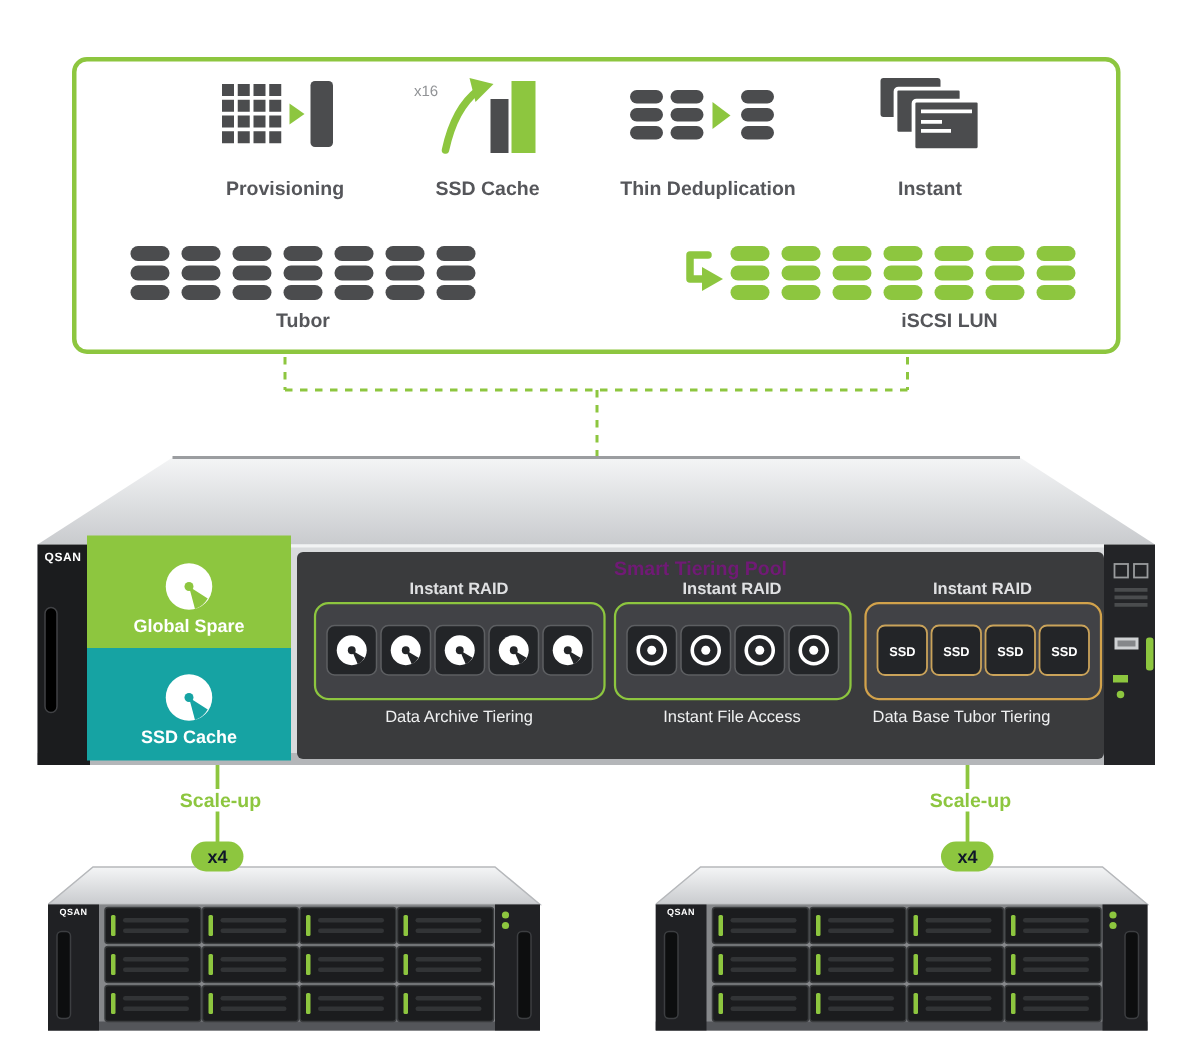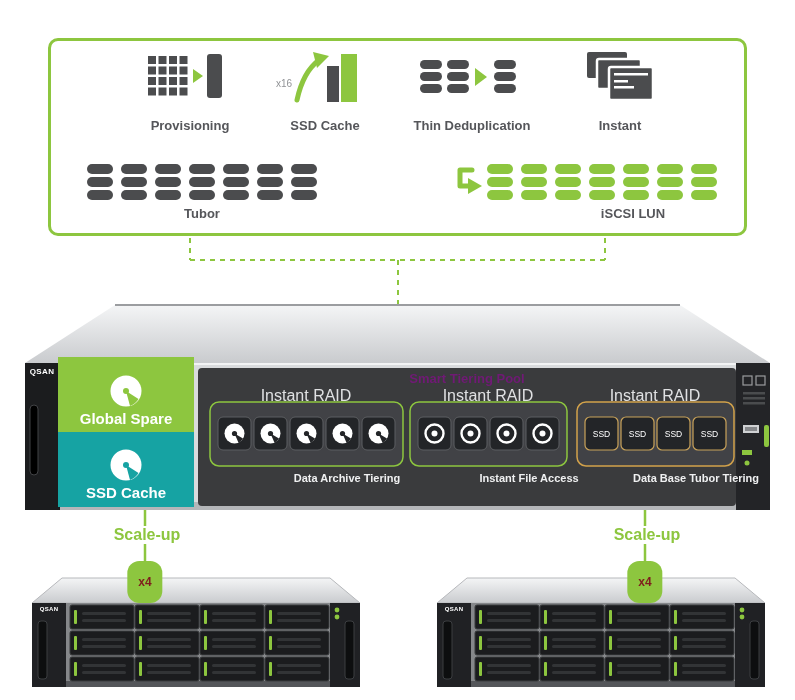--- a/index.html
+++ b/index.html
@@ -3,26 +3,26 @@
 <meta charset="utf-8">
 <style>
   html,body{margin:0;padding:0;background:#fff;}
   #canvas{position:relative;width:795px;height:700px;background:#ffffff;overflow:hidden;font-family:"Liberation Sans",sans-serif;}
   #art{position:absolute;left:0;top:0;}
   .feature-box{position:absolute;left:48px;top:38px;width:699px;height:198px;box-sizing:border-box;border:3px solid #8dc63f;border-radius:10px;background:#ffffff;}
   .lbl{position:absolute;transform:translateX(-50%);white-space:nowrap;font-family:"Liberation Sans",sans-serif;color:#55565a;z-index:5;}
   .feat{font-size:13px;font-weight:700;}
   .small-gray{font-size:10px;font-weight:400;color:#919396;}
   .pool-title{font-size:13px;font-weight:700;color:#701a75;}
-  .raid{font-size:16px;font-weight:400;color:#e0e1e3;}
-  .tier{font-size:11px;font-weight:700;color:#eff0f1;margin-left:41px;}
-  .tile-label{font-size:15px;font-weight:700;color:#ffffff;}
-  .scaleup{font-size:16px;font-weight:700;color:#8dc63f;background:#ffffff;padding:0 4px;}
-  .badge{position:absolute;transform:translateX(-50%);background:#8dc63f;color:#7f1d1d;font:700 12px "Liberation Sans",sans-serif;padding:14px 11px;border-radius:12px;z-index:6;}
-  .ssd-lbl{font-size:8.5px;font-weight:400;color:#ffffff;}
+  .raid{font-size:11px;font-weight:700;color:#e0e1e3;}
+  .tier{font-size:11px;font-weight:400;color:#eff0f1;}
+  .tile-label{font-size:12px;font-weight:700;color:#ffffff;}
+  .scaleup{font-size:13px;font-weight:700;color:#8dc63f;background:#ffffff;padding:0 4px;}
+  .badge{position:absolute;transform:translateX(-50%);background:#8dc63f;color:#0f172a;font:700 12px "Liberation Sans",sans-serif;padding:3px 11px;border-radius:12px;z-index:6;}
+  .ssd-lbl{font-size:8.5px;font-weight:700;color:#ffffff;}
   .brand-main{font-size:8px;font-weight:700;color:#ffffff;letter-spacing:.4px;}
   .brand-exp{font-size:6px;font-weight:700;color:#ffffff;letter-spacing:.3px;}
 </style>
 </head>
 <body>
 
 <div id="canvas">
 
   <div class="feature-box"></div>
 
@@ -245,34 +245,34 @@
     </g>
 
     <use href="#expander" x="32" y="577"></use>
     <use href="#expander" x="437" y="577"></use>
   </svg>
 
   <div class="lbl feat" style="left:190px;top:118px">Provisioning</div>
   <div class="lbl feat" style="left:325px;top:118px">SSD Cache</div>
   <div class="lbl feat" style="left:472px;top:118px">Thin Deduplication</div>
   <div class="lbl feat" style="left:620px;top:118px">Instant</div>
-  <div class="lbl small-gray" style="left:284px;top:78px">x16</div>
+  <div class="lbl small-gray" style="left:284px;top:56px">x16</div>
   <div class="lbl feat" style="left:202px;top:206px">Tubor</div>
   <div class="lbl feat" style="left:633px;top:206px">iSCSI LUN</div>
 
   <div class="lbl brand-main" style="left:42px;top:367px">QSAN</div>
   <div class="lbl pool-title" style="left:467px;top:371px">Smart Tiering Pool</div>
 
   <div class="lbl raid" style="left:306px;top:387px">Instant RAID</div>
   <div class="lbl raid" style="left:488px;top:387px">Instant RAID</div>
   <div class="lbl raid" style="left:655px;top:387px">Instant RAID</div>
 
   <div class="lbl tier" style="left:306px;top:472px">Data Archive Tiering</div>
   <div class="lbl tier" style="left:488px;top:472px">Instant File Access</div>
-  <div class="lbl tier" style="left:655px;top:472px">Data Base Tubor Tiering</div>
+  <div class="lbl tier" style="left:641px;top:472px">Data Base Tubor Tiering</div>
 
   <div class="lbl ssd-lbl" style="left:601.5px;top:429px">SSD</div>
   <div class="lbl ssd-lbl" style="left:637.5px;top:429px">SSD</div>
   <div class="lbl ssd-lbl" style="left:673.5px;top:429px">SSD</div>
   <div class="lbl ssd-lbl" style="left:709.5px;top:429px">SSD</div>
 
   <div class="lbl tile-label" style="left:126px;top:410px">Global Spare</div>
   <div class="lbl tile-label" style="left:126px;top:484px">SSD Cache</div>
 
   <div class="lbl scaleup" style="left:147px;top:526px">Scale-up</div>

